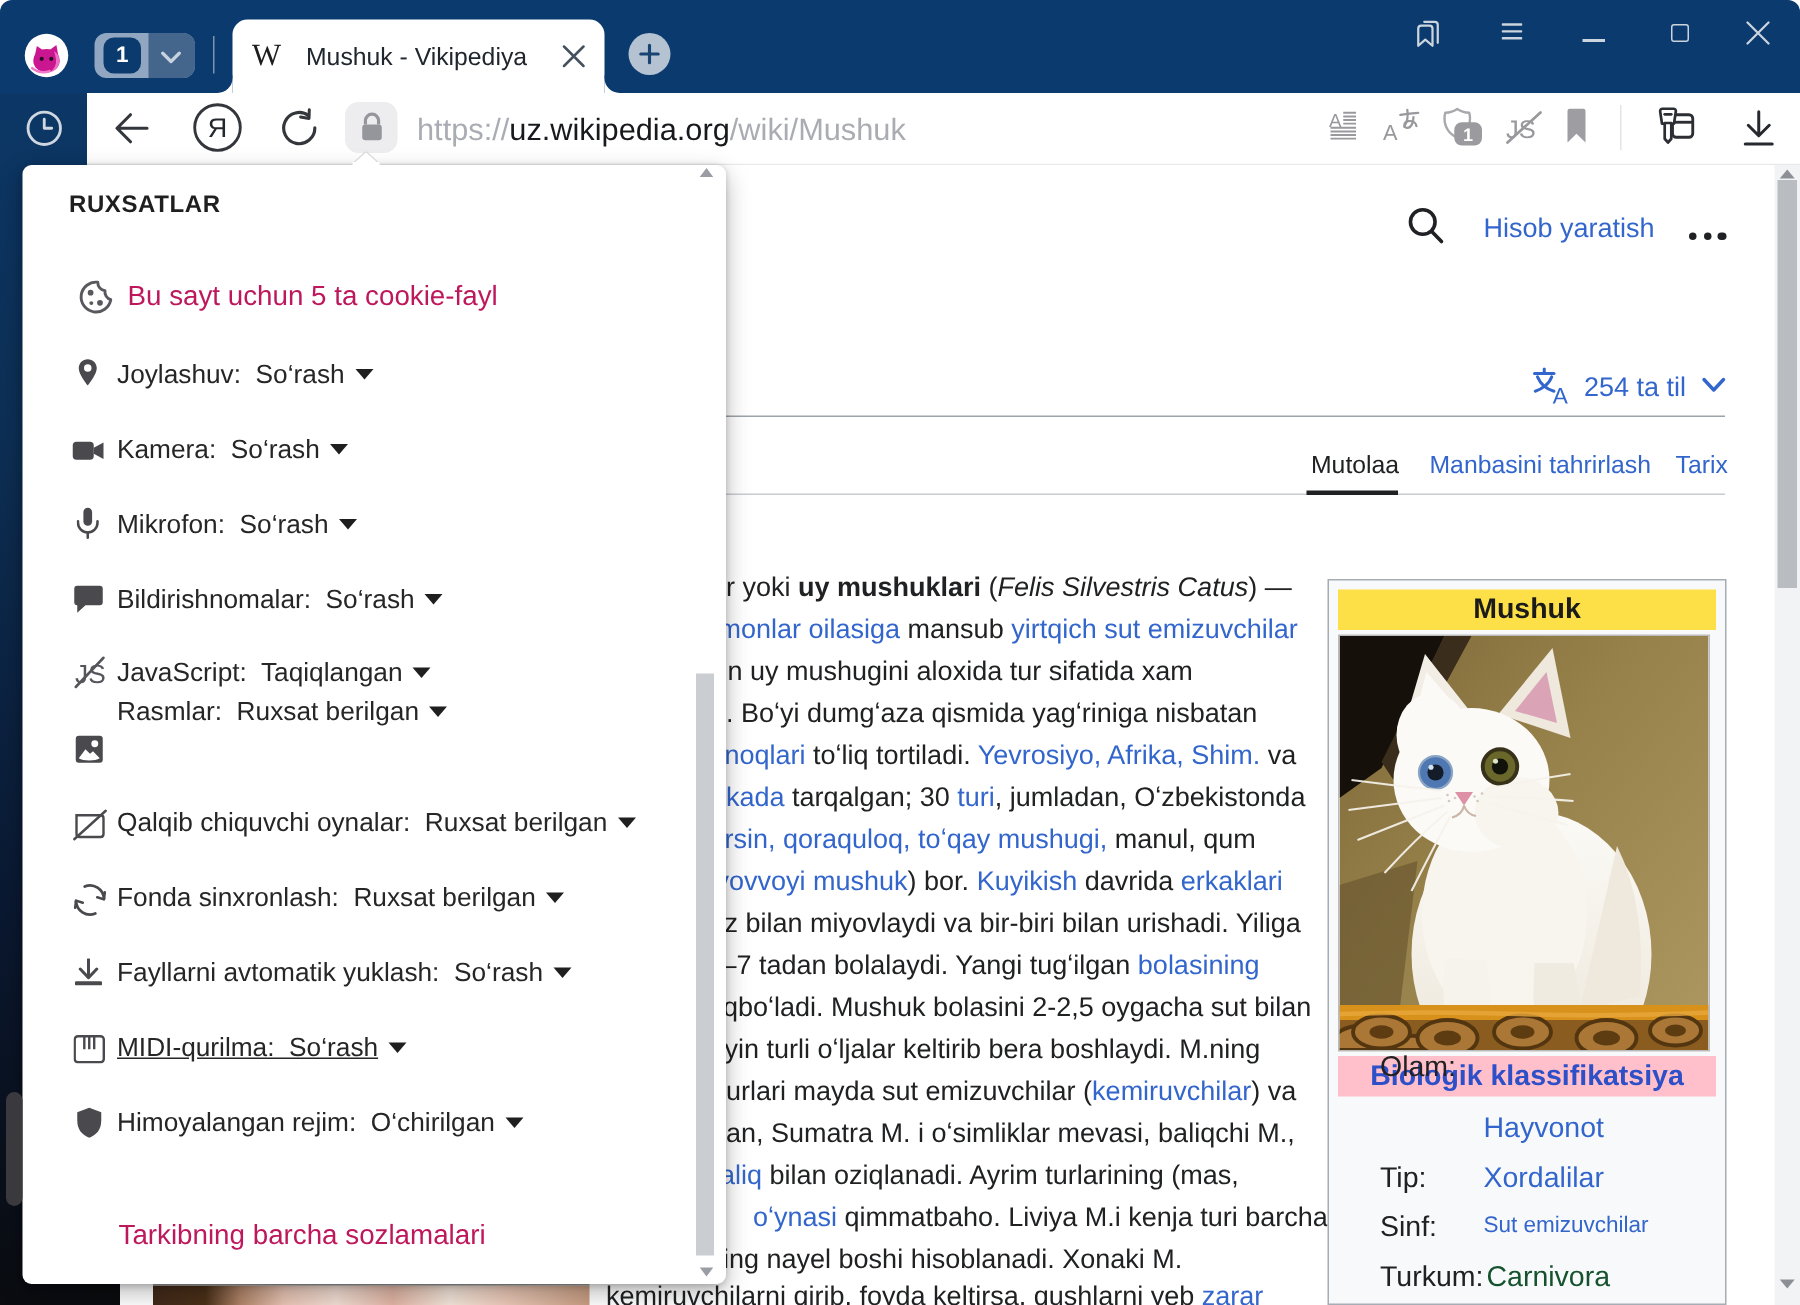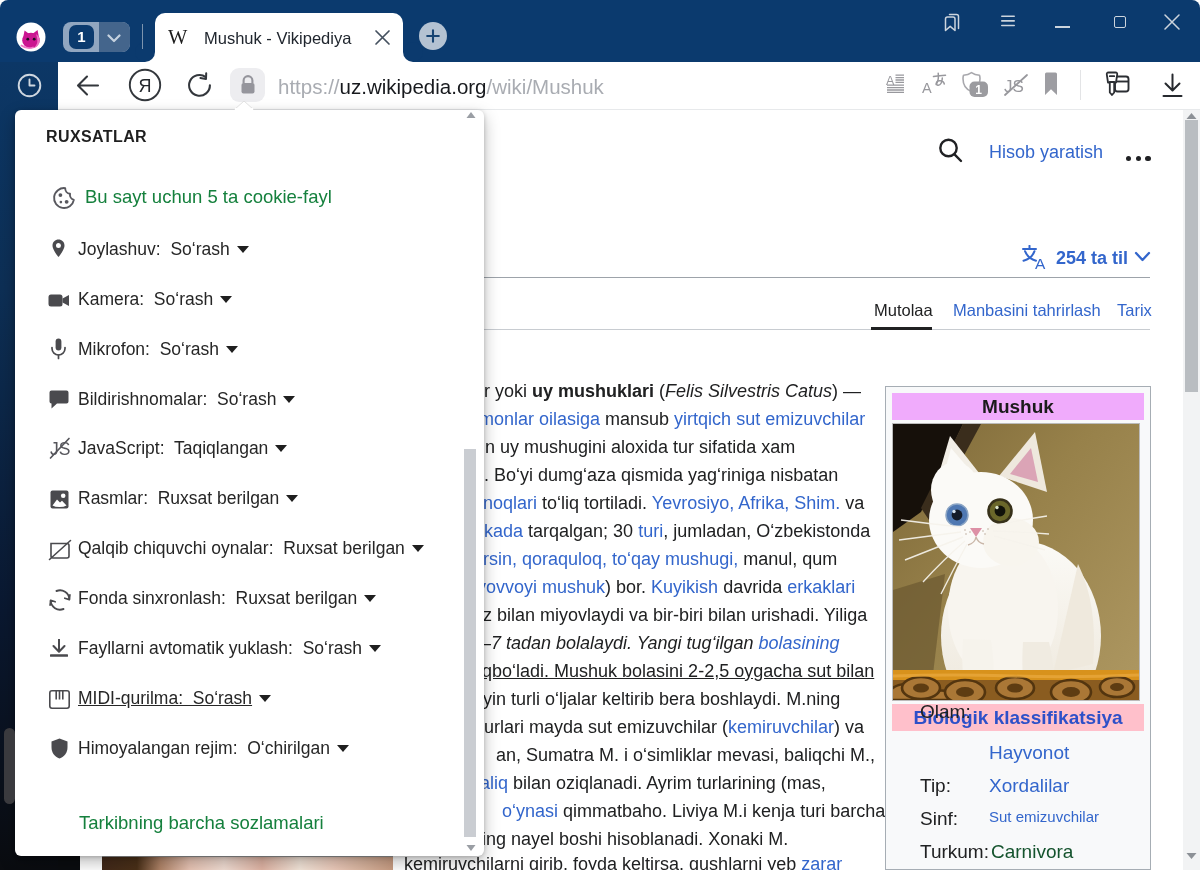--- a/index.html
+++ b/index.html
@@ -25,21 +25,21 @@
   .rlink { color:#14532d; }
   .bodyline { font-size:18px; line-height:28px; color:#202122; white-space:nowrap; }
 
   
   #panel { left:15px; top:110px; width:469px; height:746px; background:#fff; border-radius:6px;
            box-shadow:0 6px 16px rgba(0,0,0,0.28), 0 1px 4px rgba(0,0,0,0.18); }
   .prow { position:absolute; left:78px; height:24px; font-size:17.5px; color:#262626; white-space:nowrap; }
   .pico { position:absolute; left:15px; width:24px; height:24px; }
   .tri { display:inline-block; width:0; height:0; border-left:6px solid transparent; border-right:6px solid transparent;
          border-top:7px solid #1f1f1f; margin-left:7px; position:relative; top:-2px; }
-  .ylink { color:#15803d; }
+  .ylink { color:#be185d; }
 </style>
 </head>
 <body>
 <div class="abs" id="topbar"></div>
 <div class="abs" id="tab"></div>
 <div class="abs flare" style="left:145px;"></div>
 <div class="abs flarecut" style="left:135px;"></div>
 <div class="abs flare" style="left:403px;"></div>
 <div class="abs flarecut" style="left:403px;"></div>
 
@@ -177,56 +177,56 @@
 
 <svg class="abs" style="left:1022px; top:245px;" width="28" height="24" viewBox="0 0 28 24">
   <g stroke="#3366cc" stroke-width="2" fill="none" stroke-linecap="round">
     <path d="M7.5 0.8 V3.4"></path>
     <path d="M1 4 H14"></path>
     <path d="M12.5 6.2 C10.8 11 6 14.5 1.5 15.8"></path>
     <path d="M3 6.2 C5 11 9.5 14.5 14 15.8"></path>
   </g>
   <text x="13" y="24" font-family="Liberation Sans" font-size="15.5" fill="#3366cc">A</text>
 </svg>
-<div class="abs nw" style="left:1056px; top:247px; font-size:18px; font-weight:bold; color:#3366cc; line-height:22px;">254 ta til</div>
+<div class="abs nw" style="left:1056px; top:247px; font-size:18px; font-weight:normal; color:#3366cc; line-height:22px;">254 ta til</div>
 <svg class="abs" style="left:1134px; top:251px;" width="17" height="12" viewBox="0 0 17 12">
   <path d="M2 2 L8.5 9 L15 2" stroke="#3366cc" stroke-width="2.3" fill="none" stroke-linecap="round" stroke-linejoin="round"></path>
 </svg>
 <div class="abs" style="left:450px; top:277px; width:700px; height:1px; background:#9da3aa;"></div>
 
 <div class="abs nw" style="left:874px; top:301px; font-size:16.5px; color:#202122;">Mutolaa</div>
 <div class="abs nw wlink" style="left:953px; top:301px; font-size:16.5px;">Manbasini tahrirlash</div>
 <div class="abs nw wlink" style="left:1117px; top:301px; font-size:16.5px;">Tarix</div>
 <div class="abs" style="left:450px; top:329px; width:700px; height:1px; background:#c8ccd1;"></div>
 <div class="abs" style="left:871px; top:327px; width:61px; height:2.6px; background:#202122;"></div>
 
 <div class="abs bodyline" style="left:484px; top:377px;">r yoki <b>uy mushuklari</b> (<i>Felis Silvestris Catus</i>) —</div>
 <div class="abs bodyline" style="left:479px; top:405px;"><span class="wlink">monlar oilasiga</span> mansub <span class="wlink">yirtqich sut emizuvchilar</span></div>
 <div class="abs bodyline" style="left:485px; top:433px;">n uy mushugini aloxida tur sifatida xam</div>
 <div class="abs bodyline" style="left:484px; top:461px;">. Boʻyi dumgʻaza qismida yagʻriniga nisbatan</div>
 <div class="abs bodyline" style="left:483px; top:489px;"><span class="wlink">noqlari</span> toʻliq tortiladi. <span class="wlink">Yevrosiyo,</span> <span class="wlink">Afrika,</span> <span class="wlink">Shim.</span> va</div>
 <div class="abs bodyline" style="left:484px; top:517px;"><span class="wlink">kada</span> tarqalgan; 30 <span class="wlink">turi</span>, jumladan, Oʻzbekistonda</div>
 <div class="abs bodyline" style="left:483px; top:545px;"><span class="wlink">rsin, qoraquloq, toʻqay mushugi,</span> manul, qum</div>
 <div class="abs bodyline" style="left:477px; top:573px;"><span class="wlink">yovvoyi mushuk</span>) bor. <span class="wlink">Kuyikish</span> davrida <span class="wlink">erkaklari</span></div>
 <div class="abs bodyline" style="left:483px; top:601px;">z bilan miyovlaydi va bir-biri bilan urishadi. Yiliga</div>
-<div class="abs bodyline" style="left:481px; top:629px;font-style:italic;">–7 tadan bolalaydi. Yangi tugʻilgan <span class="wlink">bolasining</span></div>
-<div class="abs bodyline" style="left:482px; top:657px;text-decoration:underline;">qboʻladi. Mushuk bolasini 2-2,5 oygacha sut bilan</div>
+<div class="abs bodyline" style="left:481px; top:629px;">–7 tadan bolalaydi. Yangi tugʻilgan <span class="wlink">bolasining</span></div>
+<div class="abs bodyline" style="left:482px; top:657px;">qboʻladi. Mushuk bolasini 2-2,5 oygacha sut bilan</div>
 <div class="abs bodyline" style="left:483px; top:685px;">yin turli oʻljalar keltirib bera boshlaydi. M.ning</div>
 <div class="abs bodyline" style="left:484px; top:713px;">urlari mayda sut emizuvchilar (<span class="wlink">kemiruvchilar</span>) va</div>
-<div class="abs bodyline" style="left:484px; top:741px;margin-left:12px;">an, Sumatra M. i oʻsimliklar mevasi, baliqchi M.,</div>
+<div class="abs bodyline" style="left:484px; top:741px;">an, Sumatra M. i oʻsimliklar mevasi, baliqchi M.,</div>
 <div class="abs bodyline" style="left:480px; top:769px;"><span class="wlink">aliq</span> bilan oziqlanadi. Ayrim turlarining (mas,</div>
 <div class="abs bodyline" style="left:502px; top:797px;"><span class="wlink">oʻynasi</span> qimmatbaho. Liviya M.i kenja turi barcha</div>
 <div class="abs bodyline" style="left:482px; top:825px;">ing nayel boshi hisoblanadi. Xonaki M.</div>
 <div class="abs bodyline" style="left:404px; top:850px;">kemiruvchilarni qirib, foyda keltirsa, qushlarni yeb <span class="wlink">zarar</span></div>
 
 <div class="abs" style="left:58px; top:856px; width:22px; height:14px; background:#0a0c0f;"></div>
 <div class="abs" style="left:102px; top:856px; width:291px; height:14px; background:linear-gradient(90deg,#42291a 0%,#4a3018 12%,#b08468 20%,#e8c4b4 30%,#f2ded4 42%,#e0b4a4 55%,#f4e6da 68%,#eccaba 80%,#d9b49e 90%,#c89c82 100%); border-top:1px solid #9a9a9a;"></div>
 
 <div class="abs" style="left:885px; top:386px; width:266px; height:484px; background:#f8f9fa; border:1px solid #a6adb4;"></div>
-<div class="abs" style="left:892px; top:393px; width:252px; height:27px; background:#f0abfc; text-align:center; font-size:19px; font-weight:bold; color:#1b1b1b; line-height:27px;">Mushuk</div>
+<div class="abs" style="left:892px; top:393px; width:252px; height:27px; background:#fde047; text-align:center; font-size:19px; font-weight:bold; color:#1b1b1b; line-height:27px;">Mushuk</div>
 <svg class="abs" style="left:893px; top:424px; outline:1px solid #bbbbbb;" width="246" height="276" viewBox="0 0 246 276">
   <defs>
     <linearGradient id="bg1" x1="0" y1="0" x2="1" y2="0.9">
       <stop offset="0" stop-color="#7d6838"></stop>
         <stop offset="0.45" stop-color="#97814a"></stop>
         <stop offset="1" stop-color="#ac9660"></stop>
     </linearGradient>
     <linearGradient id="furb" x1="0" y1="0" x2="0" y2="1">
       <stop offset="0" stop-color="#fbfaf6"></stop>
         <stop offset="1" stop-color="#ece5d8"></stop>
@@ -373,21 +373,21 @@
   <text x="4" y="19" font-family="Liberation Sans" font-size="17.5" fill="#55555b">JS</text>
   <path d="M4.5 22 L23 2.5" stroke="#55555b" stroke-width="1.7" stroke-linecap="round"></path>
 </svg>
 <div class="abs prow" style="top:438px;">JavaScript:&nbsp; Taqiqlangan<span class="tri"></span></div>
 
 <svg class="abs" style="left:50px; top:490px;" width="19" height="19" viewBox="0 0 19 19">
   <path d="M2.5 0.5 H16.5 Q18.5 0.5 18.5 2.5 V16.5 Q18.5 18.5 16.5 18.5 H2.5 Q0.5 18.5 0.5 16.5 V2.5 Q0.5 0.5 2.5 0.5 Z" fill="#4a4a4e"></path>
   <circle cx="13.2" cy="5.8" r="2.3" fill="#ffffff"></circle>
   <path d="M2.5 15.5 L7 9.5 L10 12.5 L12 10.8 L16.5 15.5 Q14 17 9.5 17 Q5 17 2.5 15.5 Z" fill="#ffffff"></path>
 </svg>
-<div class="abs prow" style="top:488px;">Rasmlar:&nbsp; Ruxsat berilgan<span class="tri"></span></div>
+<div class="abs prow" style="top:464px;">Rasmlar:&nbsp; Ruxsat berilgan<span class="tri"></span></div>
 
 <svg class="abs" style="left:48px; top:539px;" width="24" height="22" viewBox="0 0 24 22">
   <path d="M3 4.5 H19 Q21 4.5 21 6.5 V17 Q21 19 19 19 H5 Q3 19 3 17 Z" stroke="#4a4a4e" stroke-width="1.6" fill="none"></path>
   <path d="M1.5 20.5 L22.5 1.5" stroke="#4a4a4e" stroke-width="1.6" stroke-linecap="round"></path>
 </svg>
 <div class="abs prow" style="top:538px;">Qalqib chiquvchi oynalar:&nbsp; Ruxsat berilgan<span class="tri"></span></div>
 
 <svg class="abs" style="left:49px; top:589px;" width="22" height="22" viewBox="0 0 22 22">
   <path d="M7.5 2 A9.3 9.3 0 0 1 20.3 10.2" stroke="#4a4a4e" stroke-width="1.9" fill="none" stroke-linecap="round"></path>
   <path d="M14.5 20 A9.3 9.3 0 0 1 1.7 11.8" stroke="#4a4a4e" stroke-width="1.9" fill="none" stroke-linecap="round"></path>

